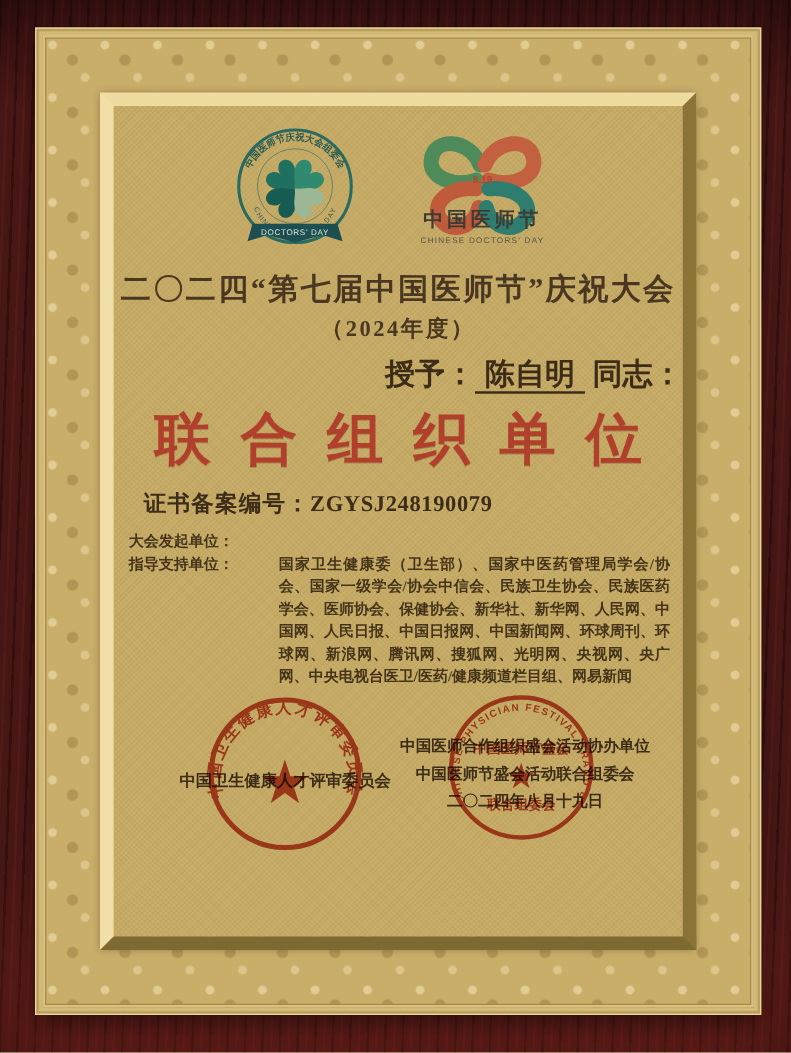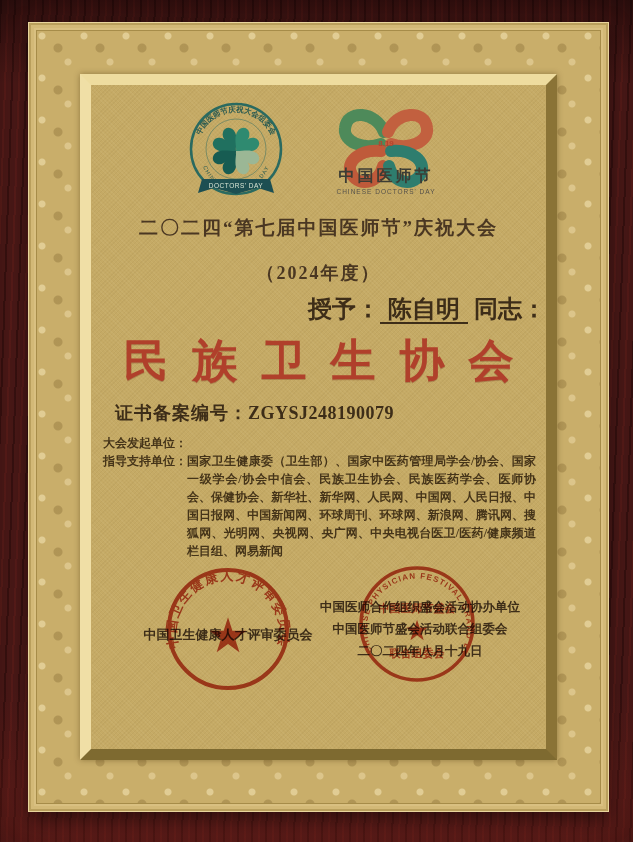--- a/index.html
+++ b/index.html
@@ -31,32 +31,32 @@
     background-color:#c5aa65;
     background-image:
       repeating-linear-gradient(45deg, rgba(255,240,200,.06) 0 1px, rgba(0,0,0,0) 1px 3px),
       repeating-linear-gradient(-45deg, rgba(96,74,24,.06) 0 1px, rgba(0,0,0,0) 1px 3px);
     color:#43321b;}
 
   
   .logos{display:flex;justify-content:center;align-items:flex-start;gap:34px;padding-top:14px;height:104px;}
 
   
-  .event-title{text-align:center;font-size:19px;font-weight:bold;letter-spacing:2px;margin-top:12px;color:#4a3722;}
-  .year-line{text-align:center;font-size:18px;font-weight:bold;letter-spacing:2px;margin-top:20px;color:#4a3722;}
+  .event-title{text-align:center;font-size:24px;font-weight:bold;letter-spacing:2px;margin-top:12px;color:#4a3722;}
+  .year-line{text-align:center;font-size:18px;font-weight:bold;letter-spacing:2px;margin-top:4px;color:#4a3722;}
   .award-line{font-size:24px;font-weight:bold;margin:8px 0 0 24px;color:#3d2d18;text-align:right;}
   .recipient{border-bottom:2px solid #3d2d18;padding:0 8px;}
   .award-title{text-align:center;font-size:45px;font-weight:bold;color:#b0402b;
     letter-spacing:24px;text-indent:24px;margin-top:6px;text-shadow:0 1px 0 rgba(90,20,10,.25);}
   .cert-line{font-size:18px;font-weight:bold;margin:10px 0 0 24px;letter-spacing:1px;color:#3d2d18;}
   .cert-no{font-family:"Liberation Serif","DejaVu Serif",serif;letter-spacing:.5px;}
 
   
   .sections{margin:9px 10px 0 12px;font-size:12px;line-height:18px;font-weight:bold;color:#453419;}
-  .section{display:flex;align-items:flex-start;}
+  .section{display:flex;align-items:flex-start;gap:36px;}
   .section .lbl{flex:0 0 auto;white-space:nowrap;}
   .section .txt{flex:1 1 auto;text-align:justify;}
 
   
   .footer{position:relative;height:140px;margin-top:8px;font-weight:bold;}
   .left-org{position:absolute;left:14px;top:58px;width:246px;text-align:center;font-size:13px;color:#3d2d18;}
   .right-lines{position:absolute;left:206px;top:28px;width:246px;text-align:center;font-size:12.5px;line-height:22px;color:#3d2d18;}
   .seal{position:absolute;mix-blend-mode:multiply;opacity:.88;}
   .seal-left{left:74px;top:-2px;}
   .seal-right{left:266px;top:-4px;}
@@ -108,21 +108,21 @@
             </svg>
           </div>
 
           <div class="event-title">二〇二四“第七届中国医师节”庆祝大会</div>
           <div class="year-line">（2024年度）</div>
 
           <div class="award-line">
             <span>授予：</span><span class="recipient">陈自明</span><span> 同志：</span>
           </div>
 
-          <div class="award-title">民族卫生协会</div>
+          <div class="award-title">联合组织单位</div>
 
           <div class="cert-line">
             <span>证书备案编号：</span><span class="cert-no">ZGYSJ248190079</span>
           </div>
 
           <div class="sections">
             <div class="section">
               <span class="lbl">大会发起单位：</span>
             </div>
             <div class="section">

